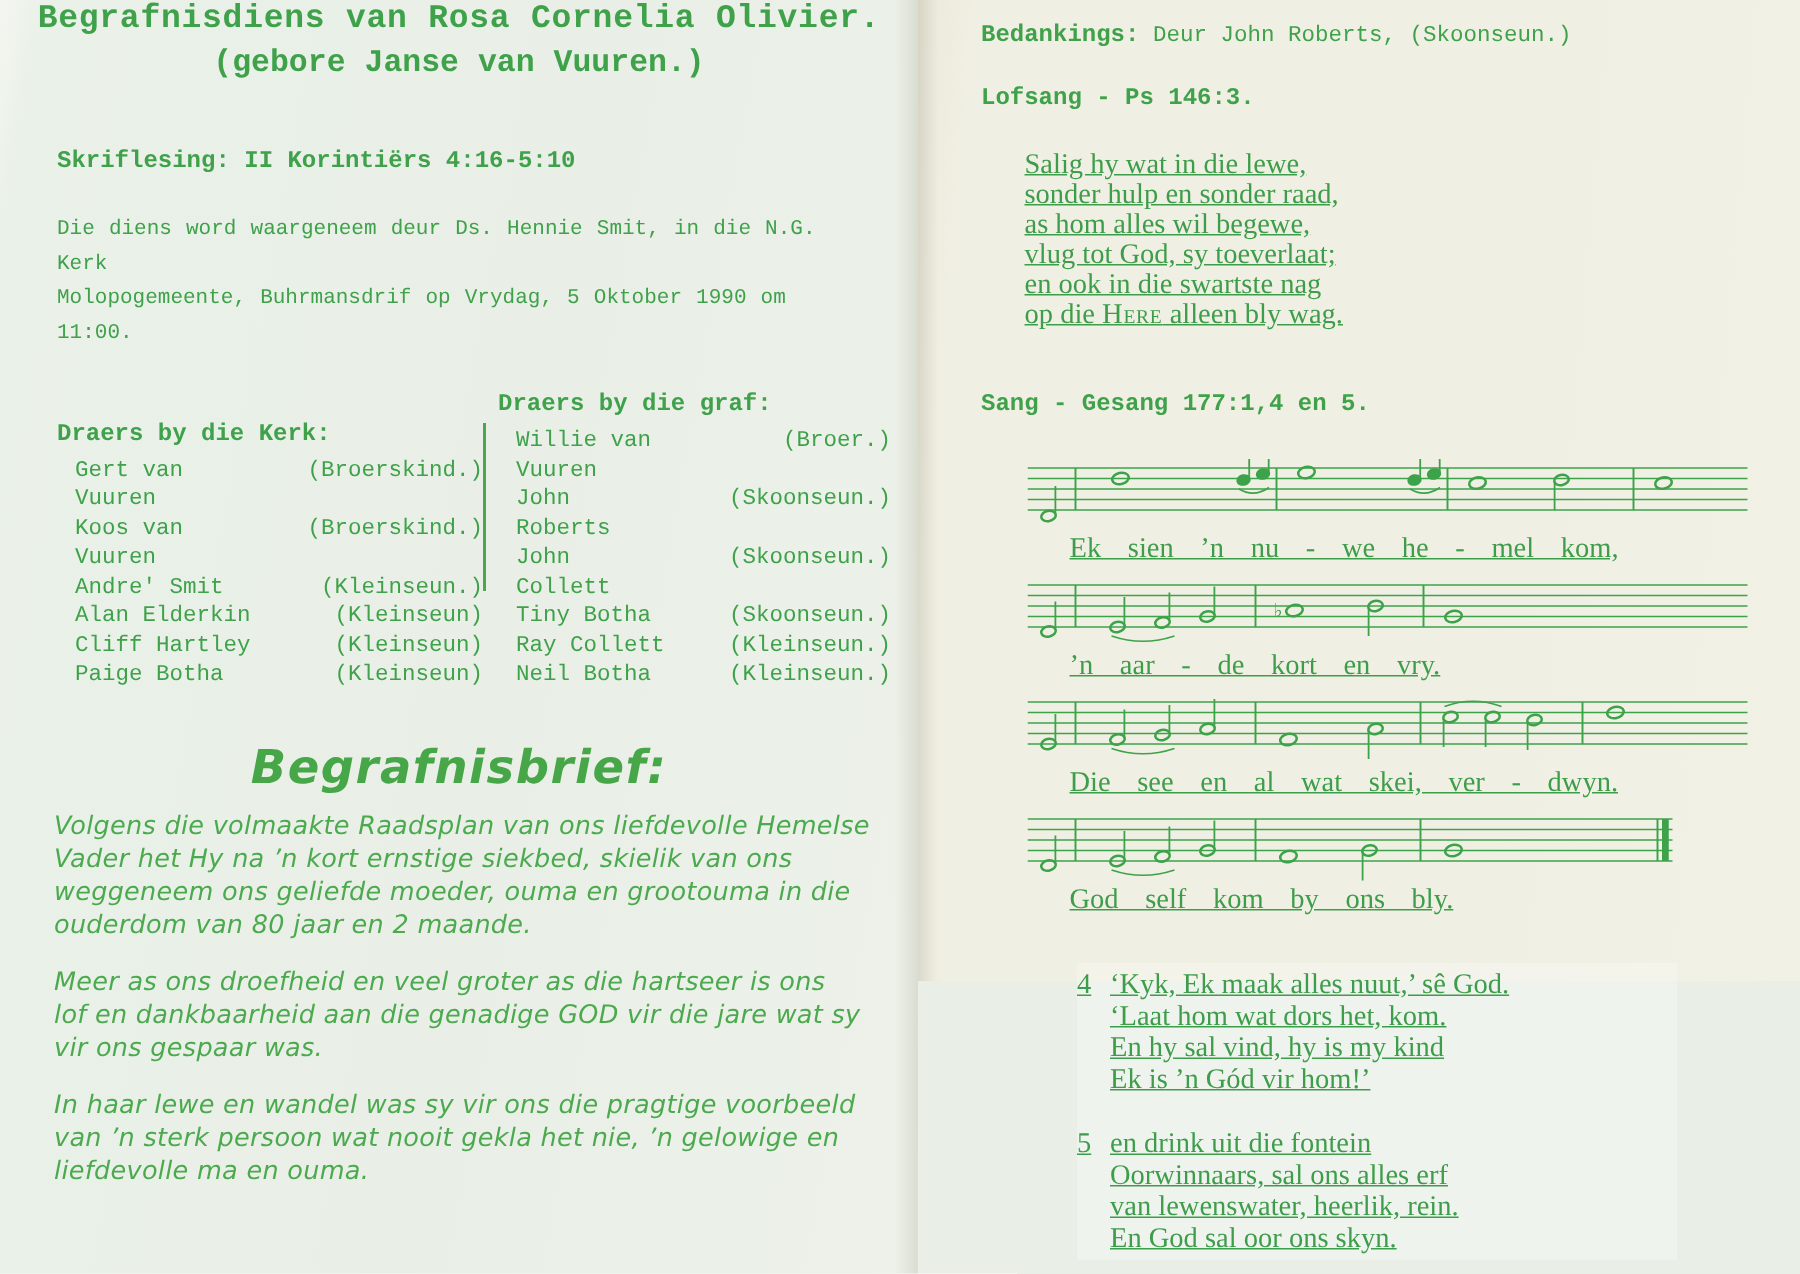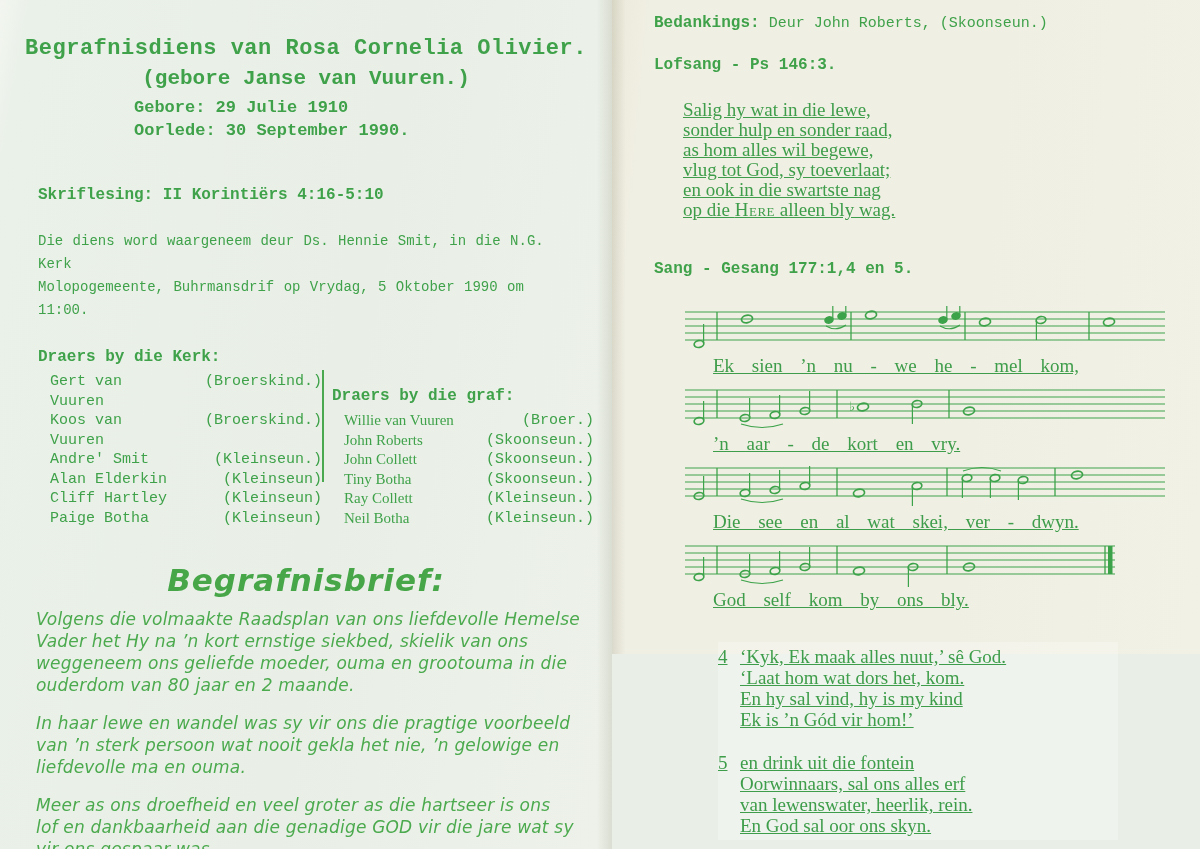--- a/index.html
+++ b/index.html
@@ -24,37 +24,37 @@
     content:''; position:absolute; left:0; top:0; bottom:0; width:16px;
     background:linear-gradient(90deg, rgba(130,130,105,0.20), rgba(130,130,105,0.0) 85%);
   }
 
   
   .mono  { font-family:"Liberation Mono","DejaVu Sans Mono",monospace; color:#3fa24a; }
   .serif { font-family:"Liberation Serif","DejaVu Serif",serif; color:#3e9d4a;text-decoration:underline; }
   .hand  { font-family:"DejaVu Sans",sans-serif; font-style:italic; color:#4caa4e; }
 
   
-  .title-block { padding-top:36px; text-align:center; }
+  .title-block { text-align:center; }
   .title-l1 { font-size:22px; font-weight:bold; letter-spacing:0.5px; }
   .title-l2 { font-size:21px; font-weight:bold; margin-top:6px; }
   .dates { text-align:left; margin:6px 0 0 134px; }
   .dates div { font-size:17px; font-weight:bold; line-height:23px; }
 
   .scripture { margin:44px 0 0 38px; font-size:16px; font-weight:bold; }
 
   .service { margin:26px 0 4px 38px; width:540px; font-size:14px; line-height:23px; word-spacing:1px; }
 
   .bearers { position:relative; margin:26px 0 0 38px; width:556px; display:flex;align-items:flex-end; }
   .bearers .col { width:284px; }
   .bearers .col.right { width:262px; margin-left:10px; }
   .col-head { font-size:16px; font-weight:bold; margin-bottom:6px; }
   .b-row { display:flex; font-size:15px; line-height:19.5px; padding-left:12px;gap:40px; }
   .b-row .nm { width:150px; }
-  .col.right .b-row .nm { width:152px;font-family:Liberation Serif, serif; }
+  .col.right .b-row .nm { width:152px; }
   .divider { position:absolute; left:284px; top:22px; width:2px; height:112px; background:#4aa84f; }
 
   .letter { margin:34px 0 0 0; }
   .letter-heading { text-align:center; font-size:31px; font-weight:600; letter-spacing:1px; color:#46a648; }
   .hp { margin:14px 0 0 36px; width:556px; }
   .hp div { font-size:17px; line-height:22px; letter-spacing:0.2px; }
   .hp.first { margin-top:10px; }
   .hp.gap { margin-top:16px; }
 
   
@@ -81,24 +81,20 @@
 </head>
 <body>
 
 <div class="spread">
 
   <div class="page-left">
 
     <div class="title-block mono">
       <div class="title-l1">Begrafnisdiens van Rosa Cornelia Olivier.</div>
       <div class="title-l2">(gebore Janse van Vuuren.)</div>
-      <div class="dates">
-        <div>Gebore: 29 Julie 1910</div>
-        <div>Oorlede: 30 September 1990.</div>
-      </div>
     </div>
 
     <div class="scripture mono">Skriflesing: II Korintiërs 4:16-5:10</div>
 
     <div class="service mono">
       <div>Die diens word waargeneem deur Ds. Hennie Smit, in die N.G. Kerk</div>
       <div>Molopogemeente, Buhrmansdrif op Vrydag, 5 Oktober 1990 om 11:00.</div>
     </div>
 
     <div class="bearers mono">
@@ -161,28 +157,28 @@
 
     <div class="letter">
       <div class="letter-heading hand">Begrafnisbrief:</div>
       <div class="hp hand first">
         <div>Volgens die volmaakte Raadsplan van ons liefdevolle Hemelse</div>
         <div>Vader het Hy na ’n kort ernstige siekbed, skielik van ons</div>
         <div>weggeneem ons geliefde moeder, ouma en grootouma in die</div>
         <div>ouderdom van 80 jaar en 2 maande.</div>
       </div>
       <div class="hp hand gap">
+        <div>Meer as ons droefheid en veel groter as die hartseer is ons</div>
+        <div>lof en dankbaarheid aan die genadige GOD vir die jare wat sy</div>
+        <div>vir ons gespaar was.</div>
+      </div>
+      <div class="hp hand gap">
         <div>In haar lewe en wandel was sy vir ons die pragtige voorbeeld</div>
         <div>van ’n sterk persoon wat nooit gekla het nie, ’n gelowige en</div>
         <div>liefdevolle ma en ouma.</div>
-      </div>
-      <div class="hp hand gap">
-        <div>Meer as ons droefheid en veel groter as die hartseer is ons</div>
-        <div>lof en dankbaarheid aan die genadige GOD vir die jare wat sy</div>
-        <div>vir ons gespaar was.</div>
       </div>
 
     </div>
   </div>
 
   <div class="page-right">
     <div class="rp-inner">
 
       <div class="thanks mono">
         <span class="lbl">Bedankings:</span><span> Deur John Roberts, (Skoonseun.)</span>

